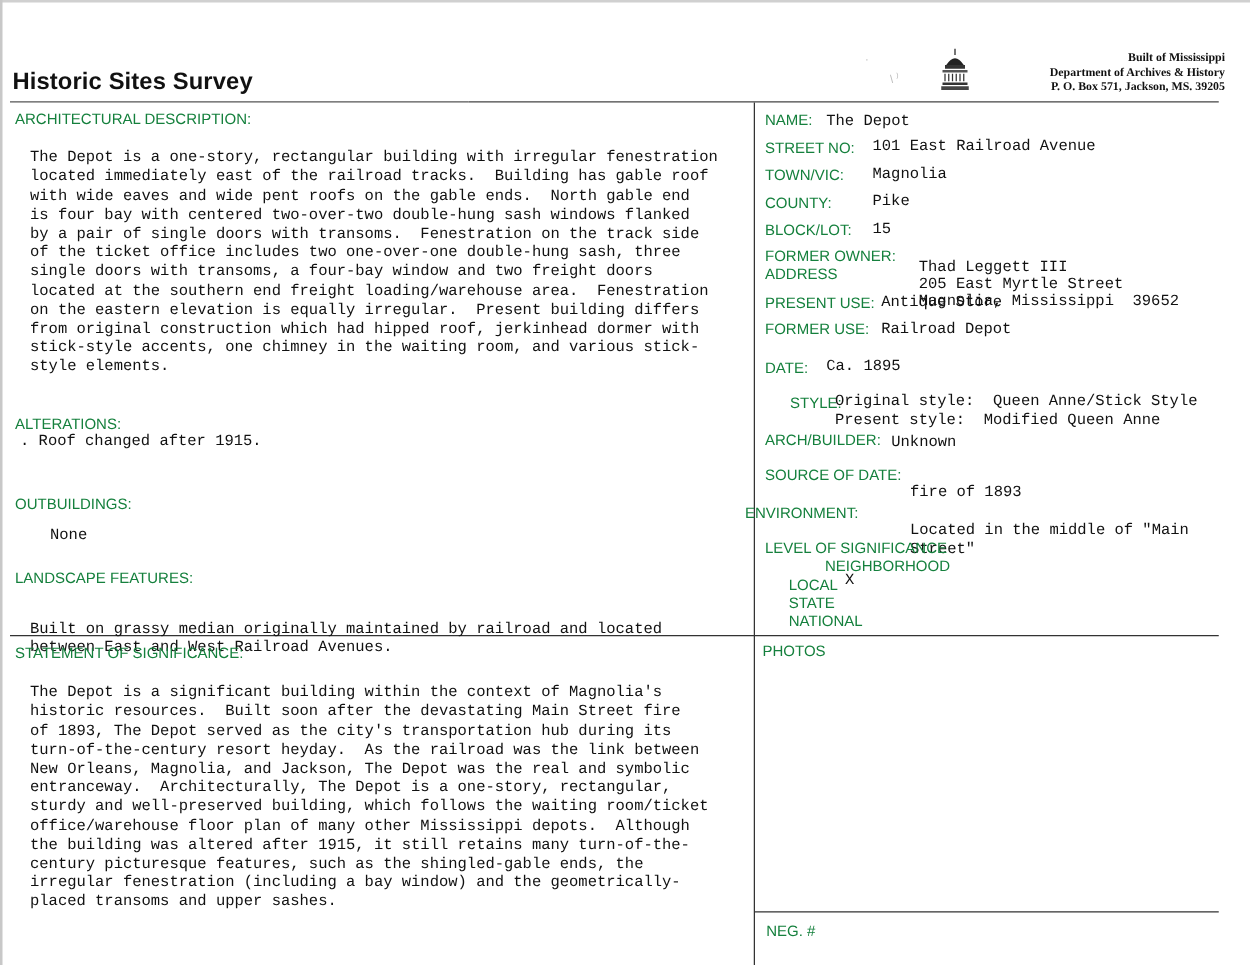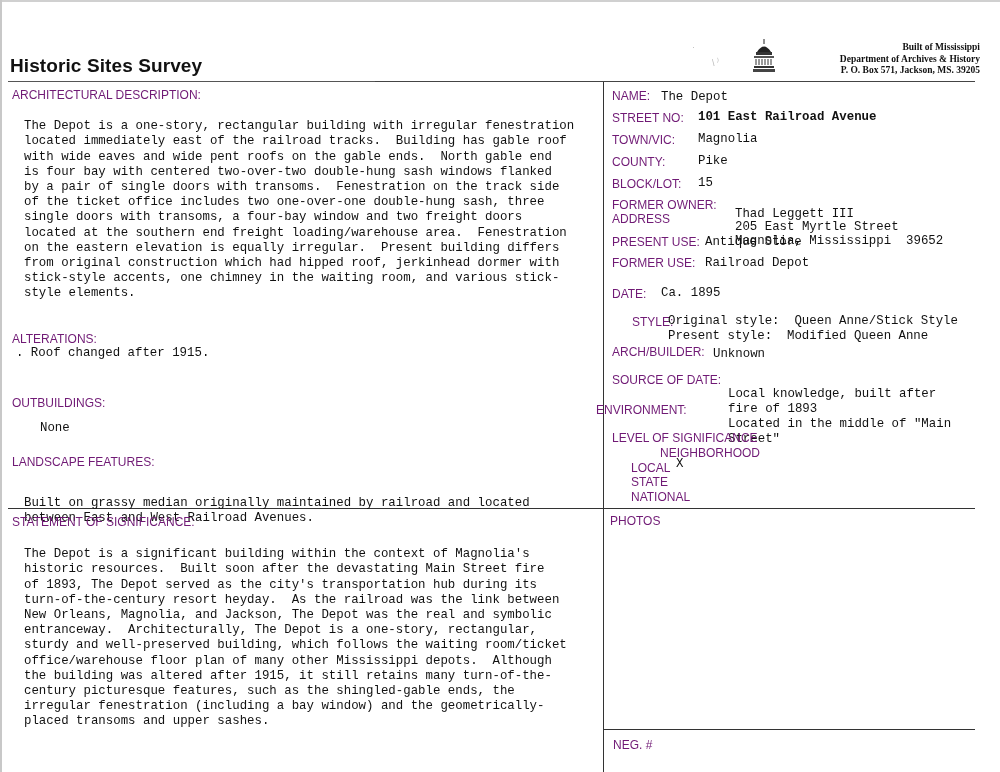--- a/index.html
+++ b/index.html
@@ -2,21 +2,21 @@
 <html><head>
 <meta charset="utf-8">
 <style>
   html, body { margin: 0; padding: 0; background: #fff; }
   body { width: 1000px; height: 772px; position: relative; overflow: hidden; color: #111; }
   .frame-left { position: absolute; left: 0; top: 0; width: 2px; height: 772px; background: #c8c8c8; }
   .frame-top { position: absolute; left: 0; top: 0; width: 1000px; height: 2px; background: #d0d0d0; }
   .title { position: absolute; left: 10px; top: 55px; font-family: "Liberation Sans", sans-serif; font-weight: bold; font-size: 19px; letter-spacing: 0.1px; }
   .hrule { position: absolute; height: 1px; background: #333; }
   .vrule { position: absolute; width: 1px; background: #333; }
-  .label { position: absolute; font-family: "Liberation Sans", sans-serif; font-size: 12px; color: #701a75; white-space: pre; }
+  .label { position: absolute; font-family: "Liberation Sans", sans-serif; font-size: 12px; color: #15803d; white-space: pre; }
   .mono { position: absolute; font-family: "Liberation Mono", "DejaVu Sans Mono", monospace; font-size: 12.4px; color: #111; white-space: pre; line-height: 15.2px; }
   .agency { position: absolute; left: 790px; top: 42px; width: 190px; text-align: right; font-family: "Liberation Serif", serif; font-weight: bold; font-size: 9.5px; line-height: 11.5px; }
   .agency div { white-space: nowrap; }
   .seal { position: absolute; left: 751px; top: 38px; width: 26px; height: 36px; }
   .smudge { position: absolute; font-family: "Liberation Sans", sans-serif; font-size: 9px; color: #bbb; }
 </style>
 </head>
 <body>
 
 <div class="frame-top"></div>
@@ -73,21 +73,21 @@
 
 <div class="label" style="left:12px; top:515px;">STATEMENT OF SIGNIFICANCE:</div>
 <div class="mono" style="left:24px; top:532px;">
 <div>The Depot is a significant building within the context of Magnolia's</div><div>historic resources.  Built soon after the devastating Main Street fire</div><div>of 1893, The Depot served as the city's transportation hub during its</div><div>turn-of-the-century resort heyday.  As the railroad was the link between</div><div>New Orleans, Magnolia, and Jackson, The Depot was the real and symbolic</div><div>entranceway.  Architecturally, The Depot is a one-story, rectangular,</div><div>sturdy and well-preserved building, which follows the waiting room/ticket</div><div>office/warehouse floor plan of many other Mississippi depots.  Although</div><div>the building was altered after 1915, it still retains many turn-of-the-</div><div>century picturesque features, such as the shingled-gable ends, the</div><div>irregular fenestration (including a bay window) and the geometrically-</div><div>placed transoms and upper sashes.</div>
 </div>
 
 <div class="label" style="left:612px; top:89px;">NAME:</div>
 <div class="mono" style="left:661px; top:90px;">The Depot</div>
 
 <div class="label" style="left:612px; top:111px;">STREET NO:</div>
-<div class="mono" style="left:698px; top:110px;font-weight:bold;">101 East Railroad Avenue</div>
+<div class="mono" style="left:698px; top:110px;">101 East Railroad Avenue</div>
 
 <div class="label" style="left:612px; top:133px;">TOWN/VIC:</div>
 <div class="mono" style="left:698px; top:132px;">Magnolia</div>
 
 <div class="label" style="left:612px; top:155px;">COUNTY:</div>
 <div class="mono" style="left:698px; top:154px;">Pike</div>
 
 <div class="label" style="left:612px; top:177px;">BLOCK/LOT:</div>
 <div class="mono" style="left:698px; top:176px;">15</div>
 
@@ -108,21 +108,21 @@
 
 <div class="label" style="left:632px; top:315px;">STYLE:</div>
 <div class="mono" style="left:668px; top:314px;">Original style:  Queen Anne/Stick Style</div>
 <div class="mono" style="left:668px; top:329px;">Present style:  Modified Queen Anne</div>
 
 <div class="label" style="left:612px; top:345px;">ARCH/BUILDER:</div>
 <div class="mono" style="left:713px; top:347px;">Unknown</div>
 
 <div class="label" style="left:612px; top:373px;">SOURCE OF DATE:</div>
 <div class="mono" style="left:728px; top:372px;">
-<div>Local knowledge, built after</div><div>fire of 1893</div>
+<div>fire of 1893</div>
 </div>
 
 <div class="label" style="left:596px; top:403px;">ENVIRONMENT:</div>
 <div class="mono" style="left:728px; top:402px;">
 <div>Located in the middle of "Main</div><div>Street"</div>
 </div>
 
 <div class="label" style="left:612px; top:431px;">LEVEL OF SIGNIFICANCE</div>
 <div class="label" style="left:631px; top:446px;margin-left:29px;">NEIGHBORHOOD</div>
 <div class="label" style="left:631px; top:461px;">LOCAL</div>

